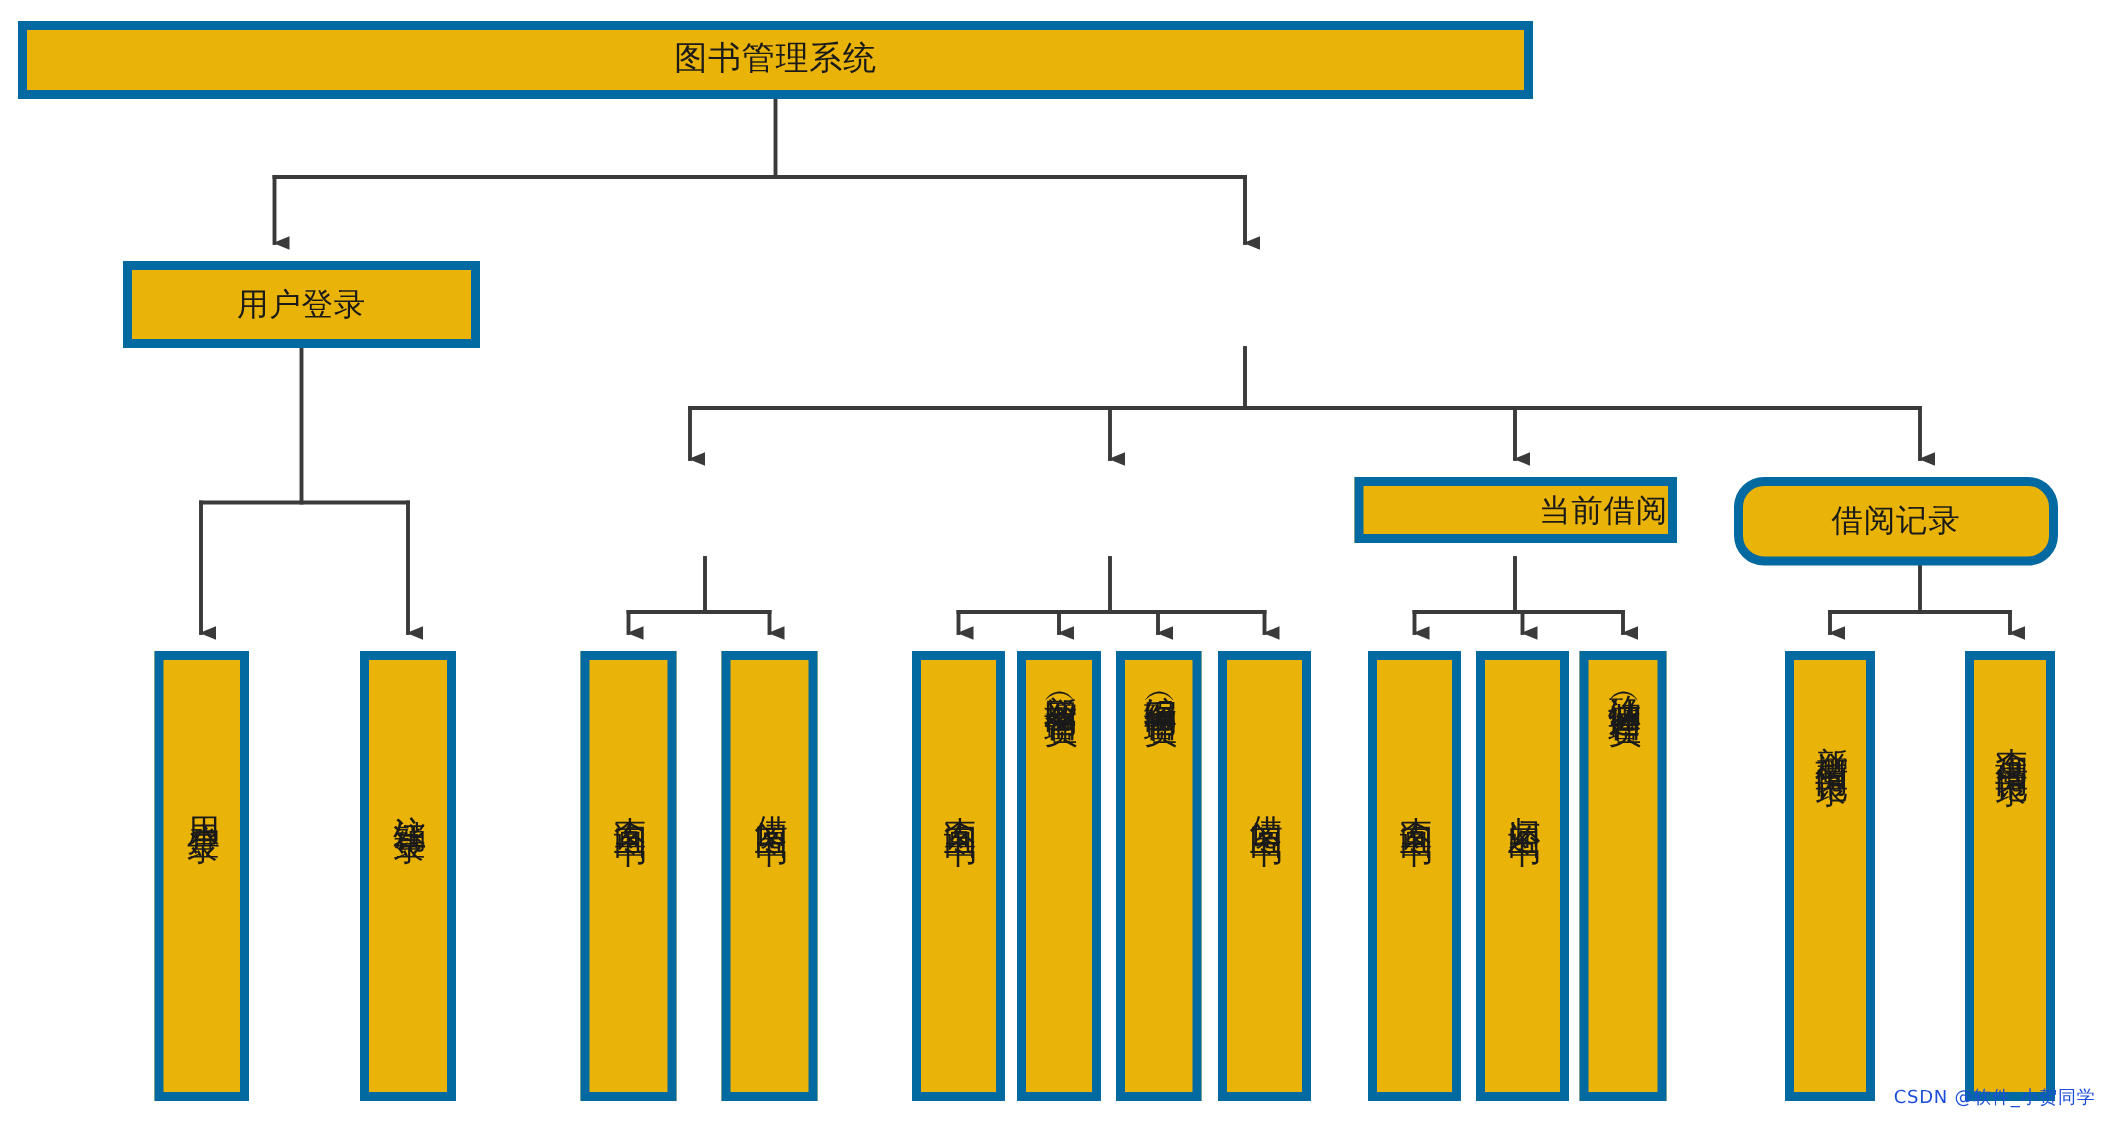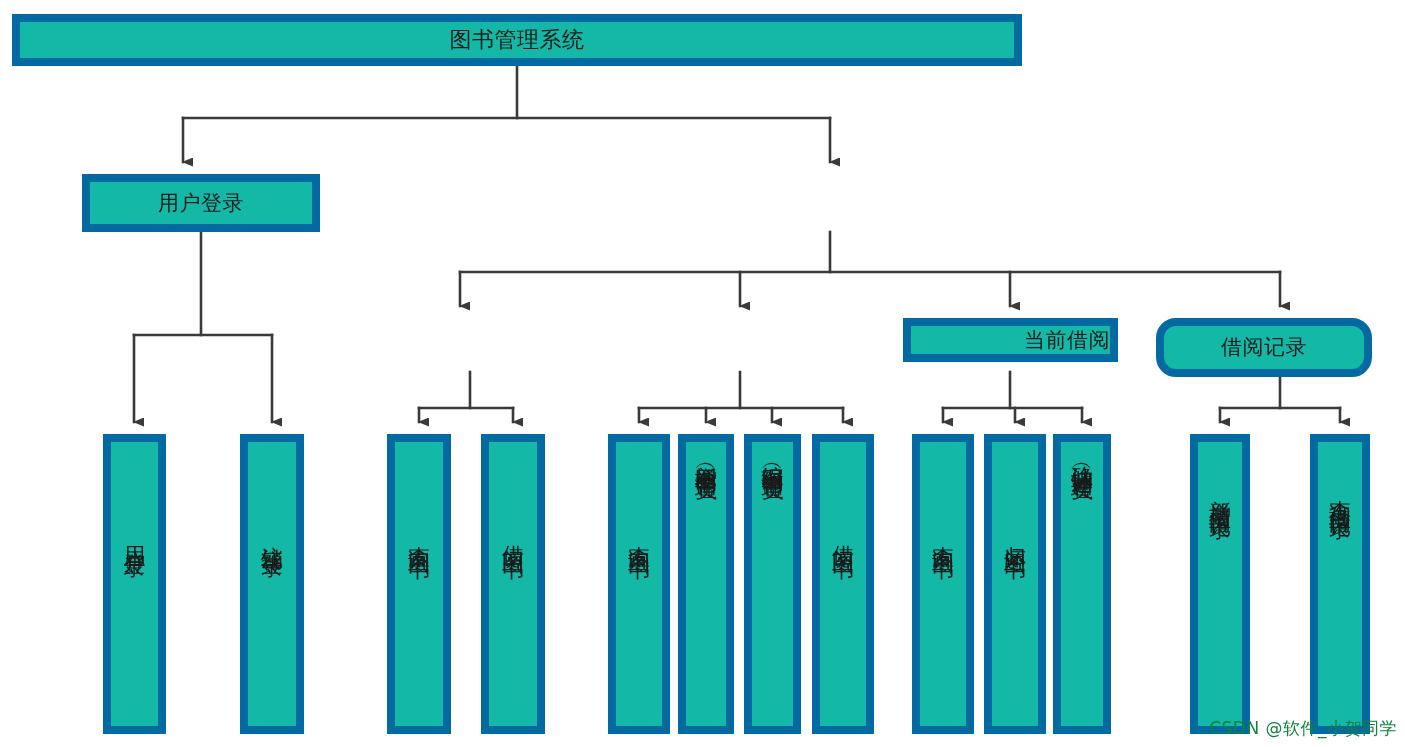--- a/index.html
+++ b/index.html
@@ -22,22 +22,22 @@
     position: absolute;
     left: 0;
     top: 0;
     width: 1405px;
     height: 747px;
     pointer-events: none;
   }
   .node {
     position: absolute;
     box-sizing: border-box;
-    background: #14b8a6;
-    border: 8px solid #0369a1;
+    background: #eab308;
+    border: 6px solid #0369a1;
     display: flex;
     align-items: center;
     justify-content: center;
     color: #1a1a1a;
     z-index: 2;
   }
   .node-label {
     display: block;
     line-height: 1.18;
     letter-spacing: 0.5px;
@@ -75,22 +75,22 @@
   .node.vert.mid-text {
     padding-top: 40px;
   }
   .node.vert.short-text {
     padding-top: 86px;
   }
   #watermark {
     position: absolute;
     right: 8px;
     bottom: 7px;
-    font-size: 17px;
-    color: #15803d;
+    font-size: 12px;
+    color: #1d4ed8;
     letter-spacing: 0.5px;
     white-space: nowrap;
     z-index: 5;
     margin-top: 24px;
   }
 </style>
 </head>
 <body>
 
 <div id="diagram-canvas">

